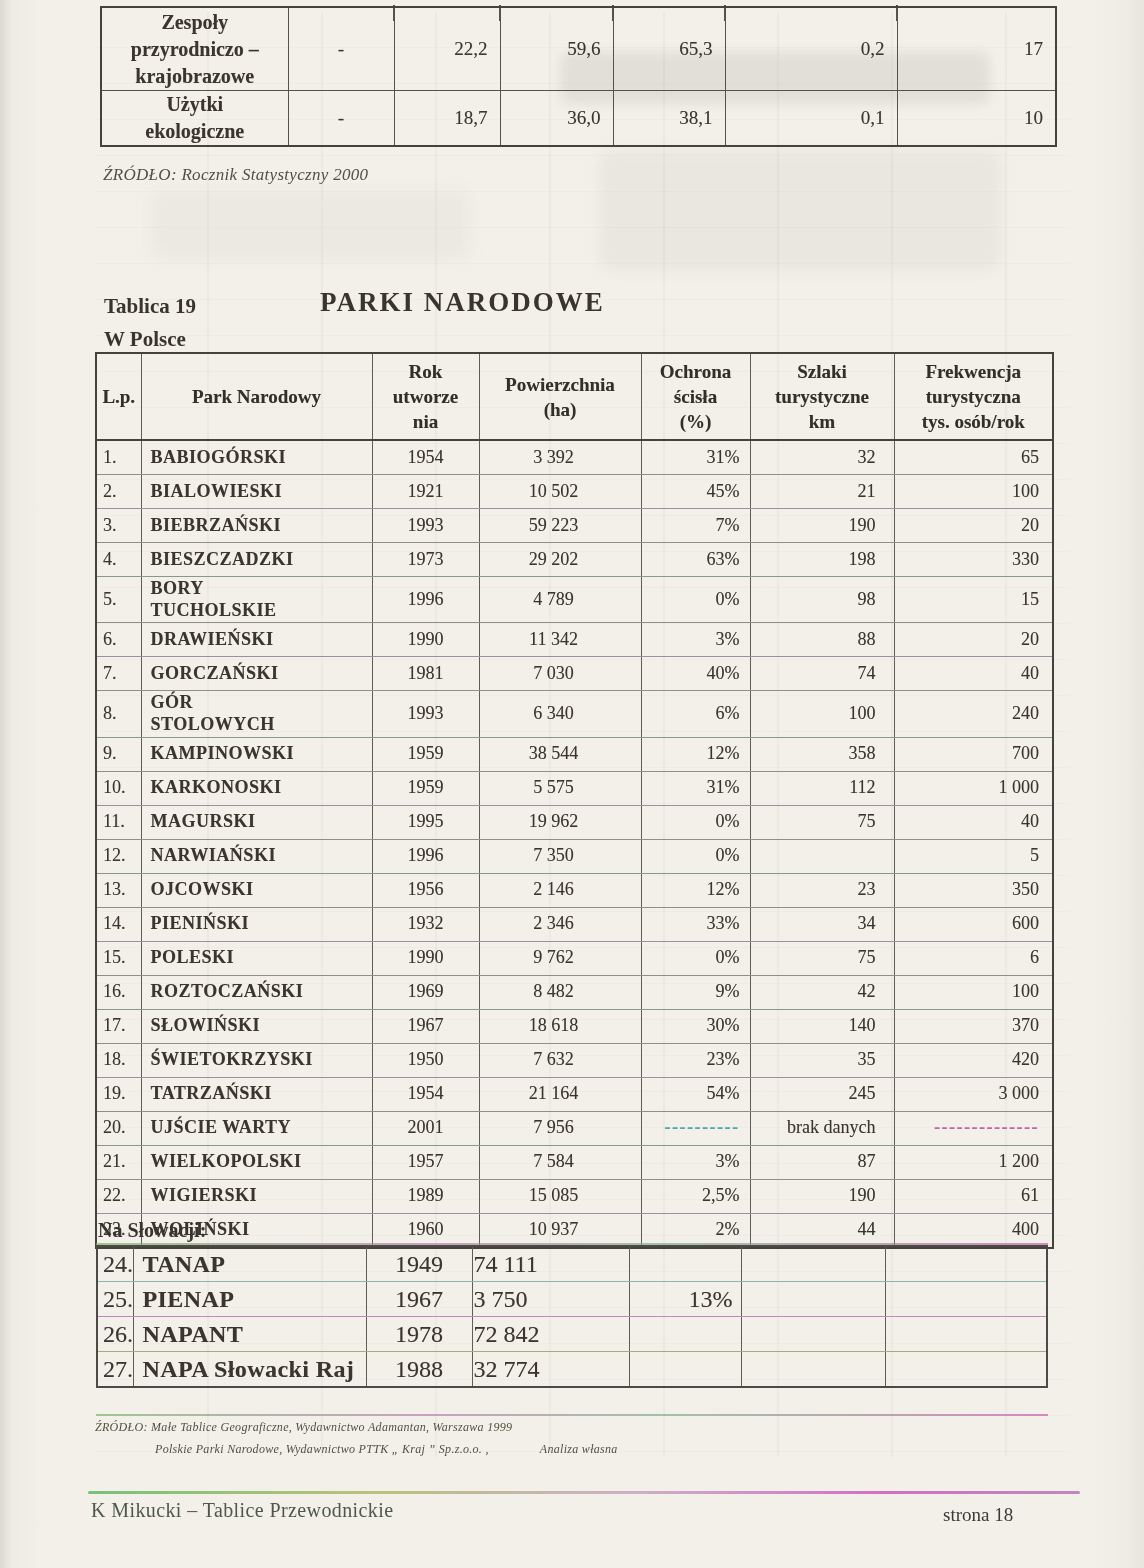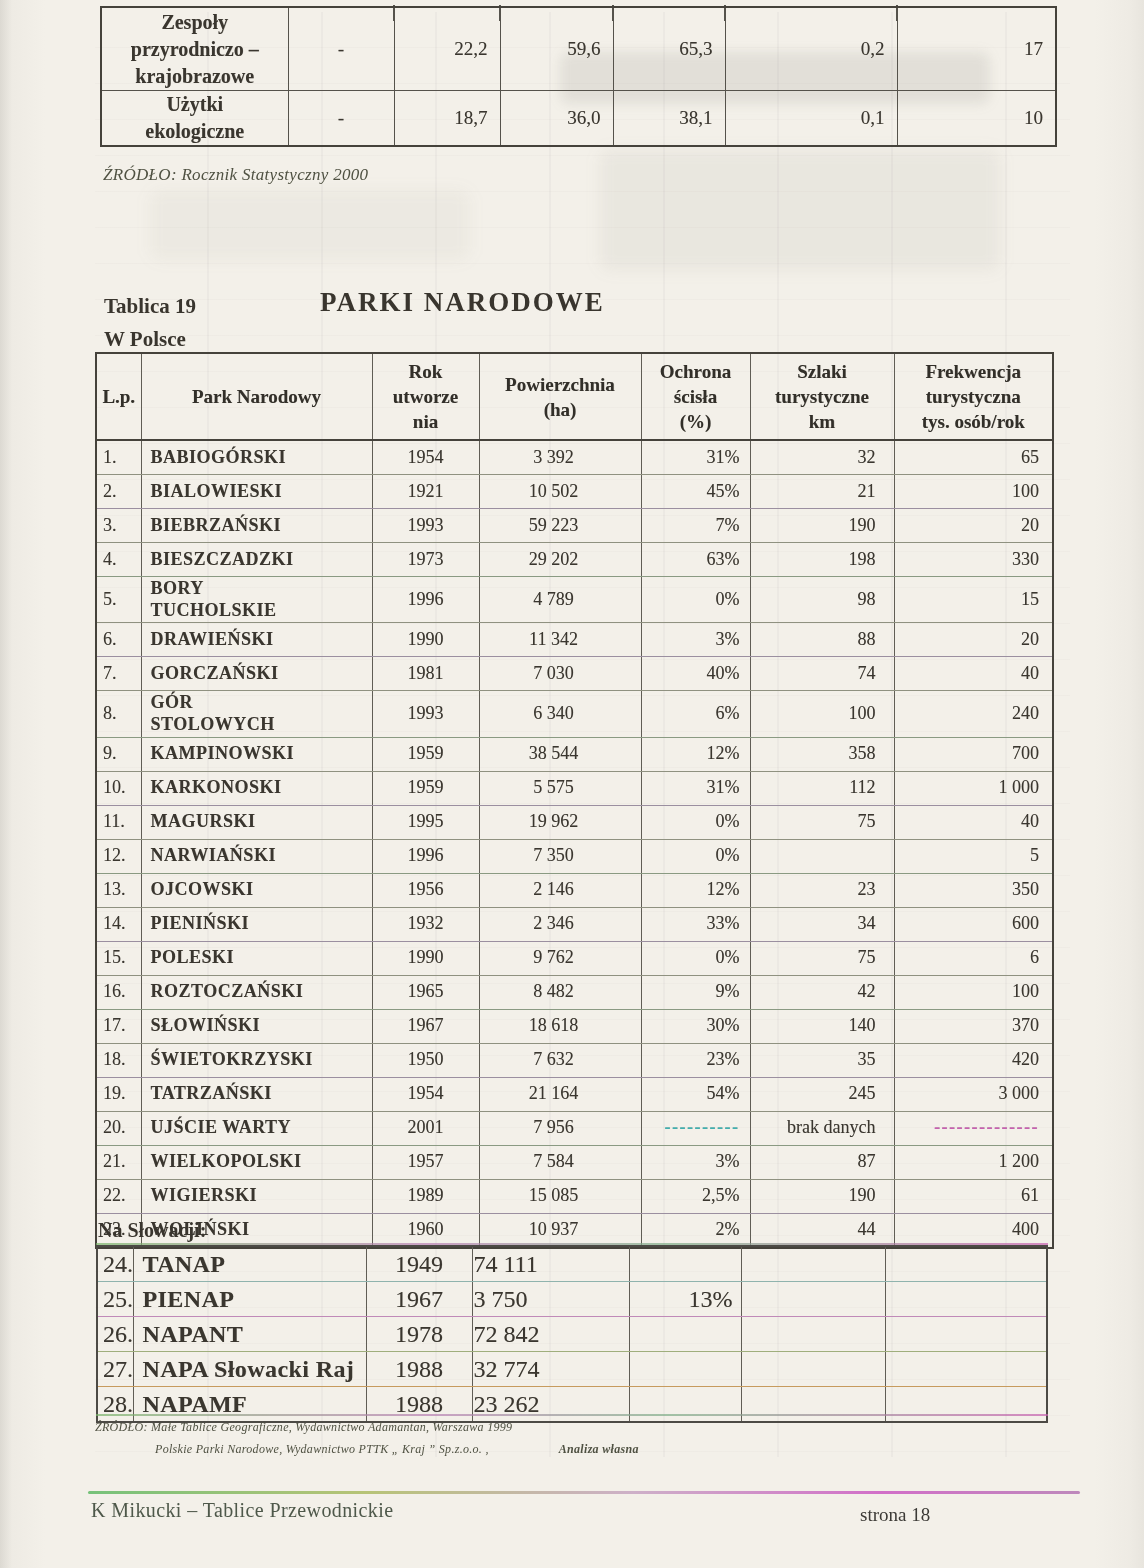--- a/index.html
+++ b/index.html
@@ -98,28 +98,28 @@
   .sk-topline,.sk-bottomline{
     position:absolute;left:96px;width:952px;height:2px;pointer-events:none;
     background:linear-gradient(90deg,#79b56a,#b97fb4 35%,#7fae88 60%,var(--dash-magenta,#c75fb0));
     opacity:.7;
   }
   .sk-topline{top:1243px;} .sk-bottomline{top:1414px;}
 
   
   .sources{position:absolute;left:95px;top:1420px;font-style:italic;font-size:12px;color:#4f5142;letter-spacing:.3px;}
   .sources .line2{margin-top:7px;margin-left:60px;}
-  .sources .line2b{margin-left:70px;font-weight:bold;}
+  .sources .line2b{margin-left:51px;}
   .footer-line{
     position:absolute;left:88px;top:1491px;width:992px;height:3px;
     background:linear-gradient(90deg,var(--fl-green,#57b65e),#a8b85a 28%,#c4a0c0 55%,var(--fl-magenta,#c94fc0) 80%,#b06fb0);
     opacity:.8;border-radius:2px;
   }
   .footer-left{position:absolute;left:91px;top:1499px;font-size:20px;color:#4e584a;letter-spacing:.4px;}
-  .footer-right{position:absolute;left:860px;top:1504px;font-size:19px;color:#3c3a36;}
+  .footer-right{position:absolute;left:943px;top:1504px;font-size:19px;color:#3c3a36;}
 </style>
 </head>
 <body>
 
 <div class="page">
 
   <div class="ghost"></div>
   <div class="smudge s1"></div>
   <div class="smudge s2"></div>
   <div class="smudge s3"></div>
@@ -334,21 +334,21 @@
           <td class="c1">POLESKI</td>
           <td class="c2">1990</td>
           <td class="c3">9 762</td>
           <td class="c4">0%</td>
           <td class="c5">75</td>
           <td class="c6">6</td>
         </tr>
         <tr>
           <td class="c0">16.</td>
           <td class="c1">ROZTOCZAŃSKI</td>
-          <td class="c2">1965</td>
+          <td class="c2">1969</td>
           <td class="c3">8 482</td>
           <td class="c4">9%</td>
           <td class="c5">42</td>
           <td class="c6">100</td>
         </tr>
         <tr>
           <td class="c0">17.</td>
           <td class="c1">SŁOWIŃSKI</td>
           <td class="c2">1967</td>
           <td class="c3">18 618</td>
@@ -455,29 +455,20 @@
         </tr>
         <tr>
           <td class="c0">27.</td>
           <td class="c1">NAPA Słowacki Raj</td>
           <td class="c2">1988</td>
           <td class="c3">32 774</td>
           <td class="c4"></td>
           <td class="c5"></td>
           <td class="c6"></td>
         </tr>
-        <tr>
-          <td class="c0">28.</td>
-          <td class="c1">NAPAMF</td>
-          <td class="c2">1988</td>
-          <td class="c3">23 262</td>
-          <td class="c4"></td>
-          <td class="c5"></td>
-          <td class="c6"></td>
-        </tr>
       </tbody>
   </table>
   <div class="sk-bottomline"></div>
 
   <div class="sources">
     <div>ŹRÓDŁO: Małe Tablice Geograficzne, Wydawnictwo Adamantan, Warszawa 1999</div>
     <div class="line2">
       <span>Polskie Parki Narodowe, Wydawnictwo PTTK „ Kraj ” Sp.z.o.o. ,</span><span class="line2b">Analiza własna</span>
     </div>
   </div>

